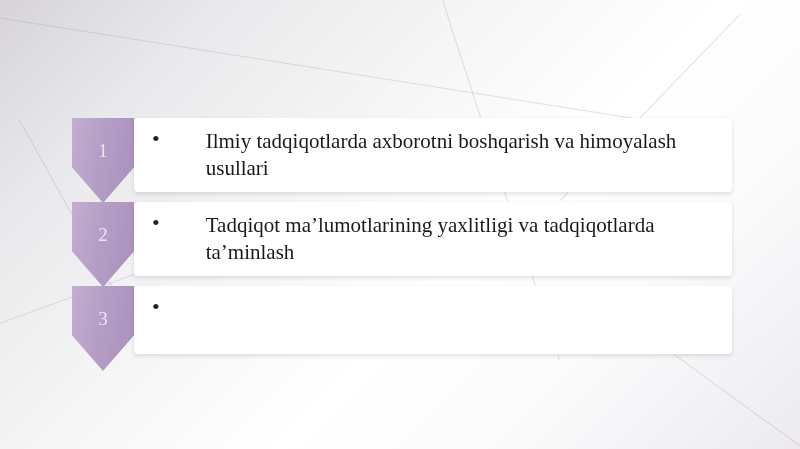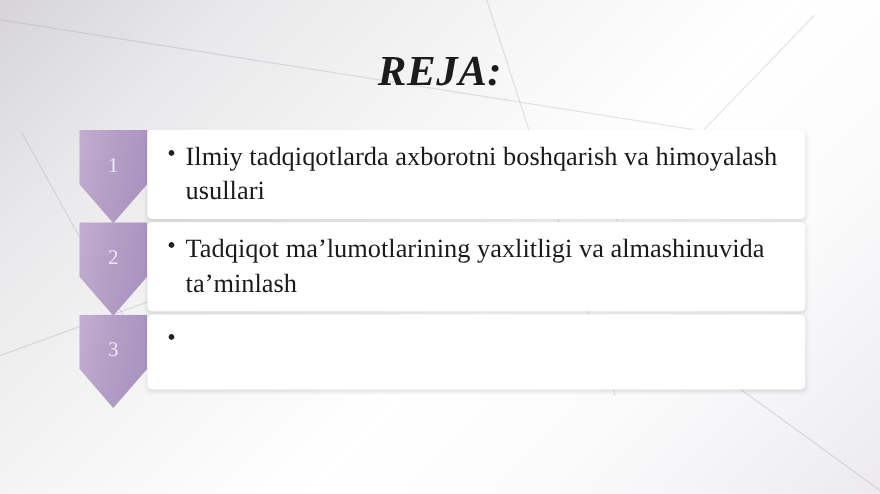--- a/index.html
+++ b/index.html
@@ -125,58 +125,58 @@
   .bullet {
     flex: 0 0 auto;
     color: #222;
     font-size: 22px;
     line-height: 20px;
     margin-right: 9px;
     margin-top: 1px;
   }
   .bubble-text {
     font-family: "Liberation Serif", serif;
-    font-size: 24px;
+    font-size: 21px;
     line-height: 1.28;
     color: #1a1a1a;
+    margin-left: 37px;
   }
 </style>
 </head>
 <body>
 
 <div class="slide">
 
   <div class="bg-line l1"></div>
   <div class="bg-line l2"></div>
   <div class="bg-line l3"></div>
   <div class="bg-line l4"></div>
   <div class="bg-line l5"></div>
   <div class="bg-line l6"></div>
 
-  <div class="title">REJA:</div>
 
   <div class="items">
 
     <div class="item">
       <div class="chevron">
         <span class="num">1</span>
       </div>
       <div class="bubble">
         <span class="bullet">•</span>
         <span class="bubble-text">Ilmiy tadqiqotlarda axborotni boshqarish va himoyalash usullari</span>
       </div>
     </div>
 
     <div class="item">
       <div class="chevron">
         <span class="num">2</span>
       </div>
       <div class="bubble">
         <span class="bullet">•</span>
-        <span class="bubble-text">Tadqiqot ma’lumotlarining yaxlitligi va almashinuvida ta’minlash</span>
+        <span class="bubble-text">Tadqiqot ma’lumotlarining yaxlitligi va tadqiqotlarda ta’minlash</span>
       </div>
     </div>
 
     <div class="item">
       <div class="chevron">
         <span class="num">3</span>
       </div>
       <div class="bubble">
         <span class="bullet">•</span>
       </div>

